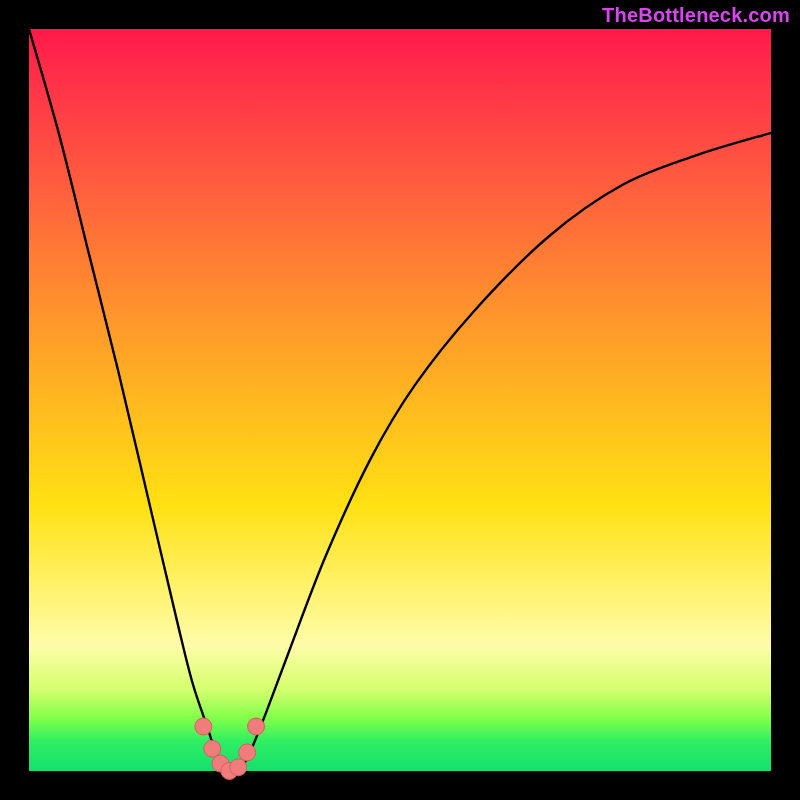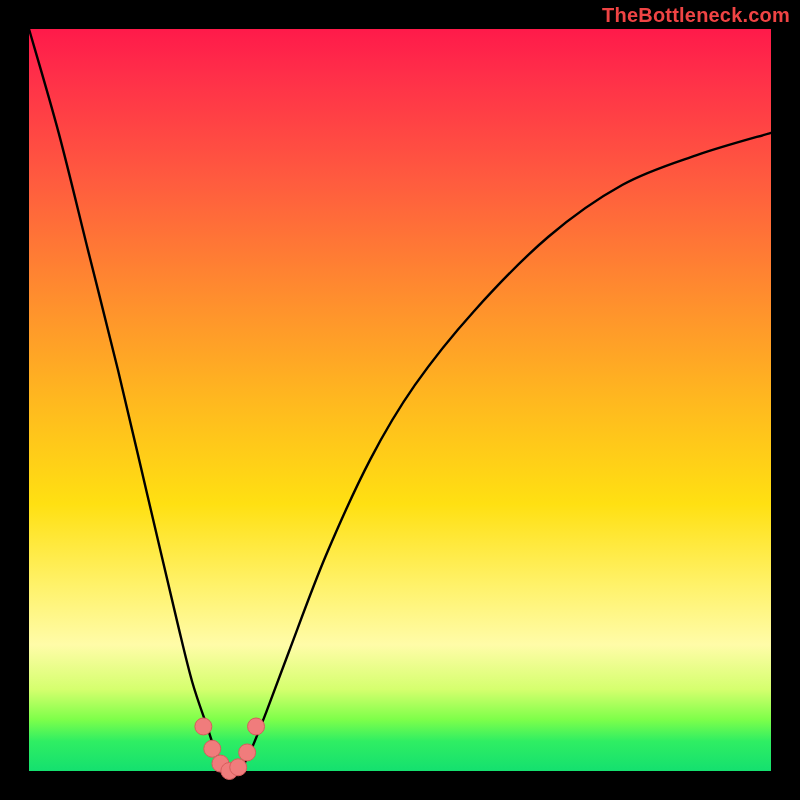--- a/index.html
+++ b/index.html
@@ -41,21 +41,21 @@
       #14e06f 100%
     );
   }
   .watermark {
     position: absolute;
     top: 4px;
     right: 10px;
     font-family: Arial, Helvetica, sans-serif;
     font-size: 20px;
     font-weight: 600;
-    color: #ef4444;
+    color: #d946ef;
     letter-spacing: 0.2px;
   }
   svg.curves {
     position: absolute;
     top: 0;
     left: 0;
   }
 </style>
 </head>
 <body>

